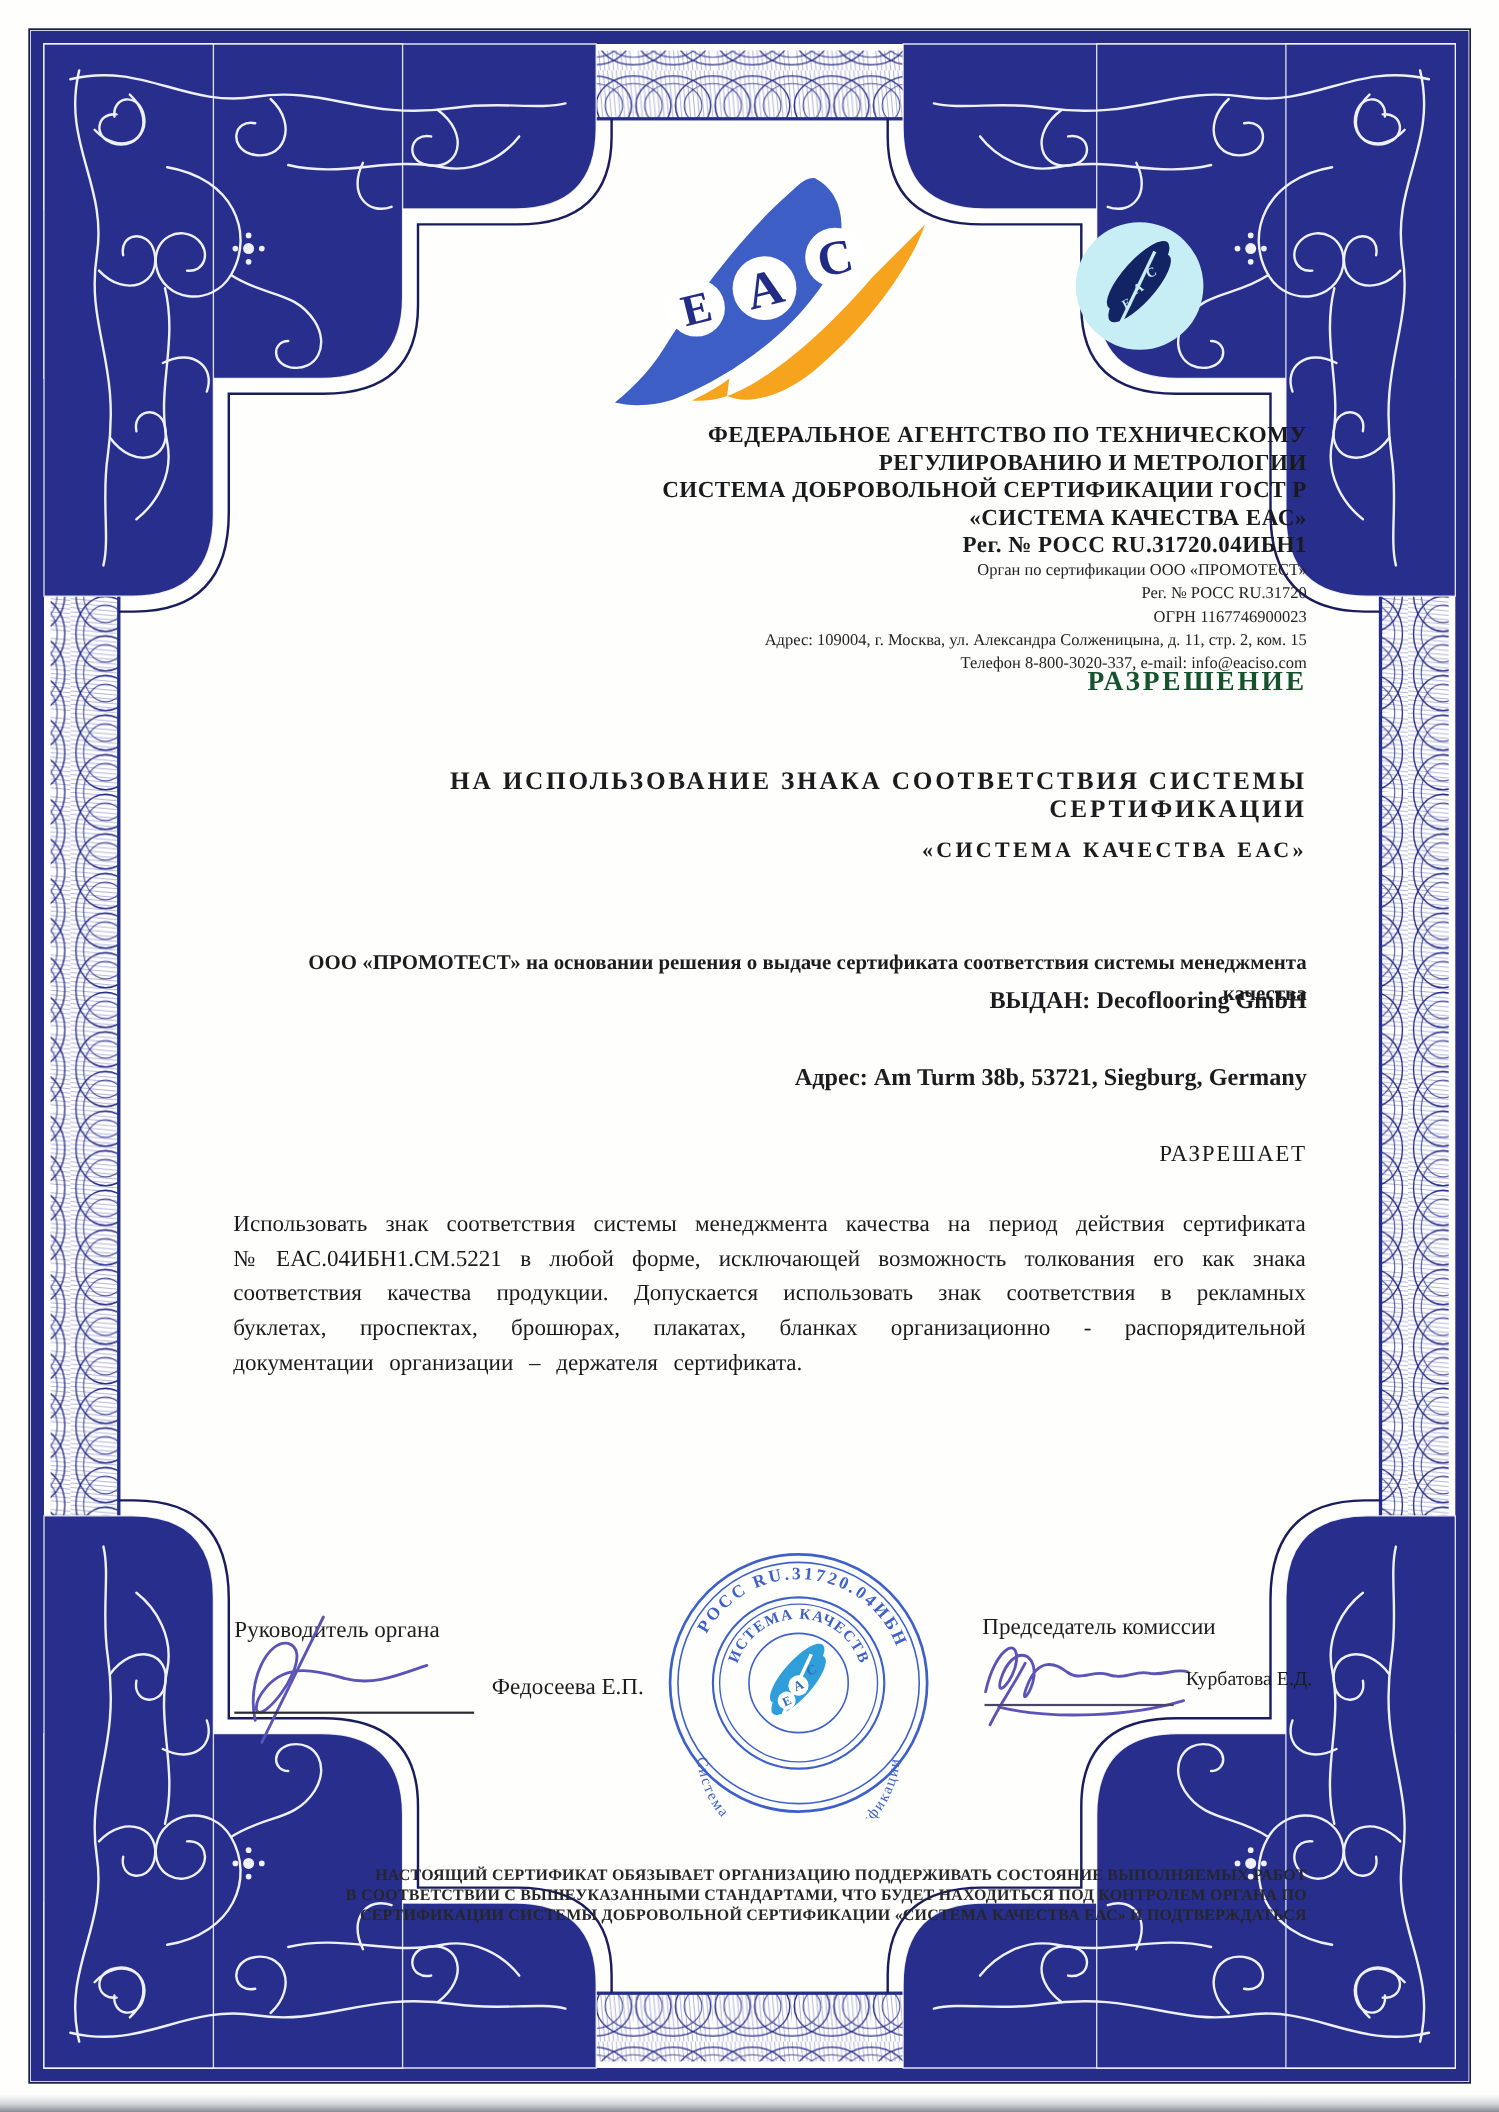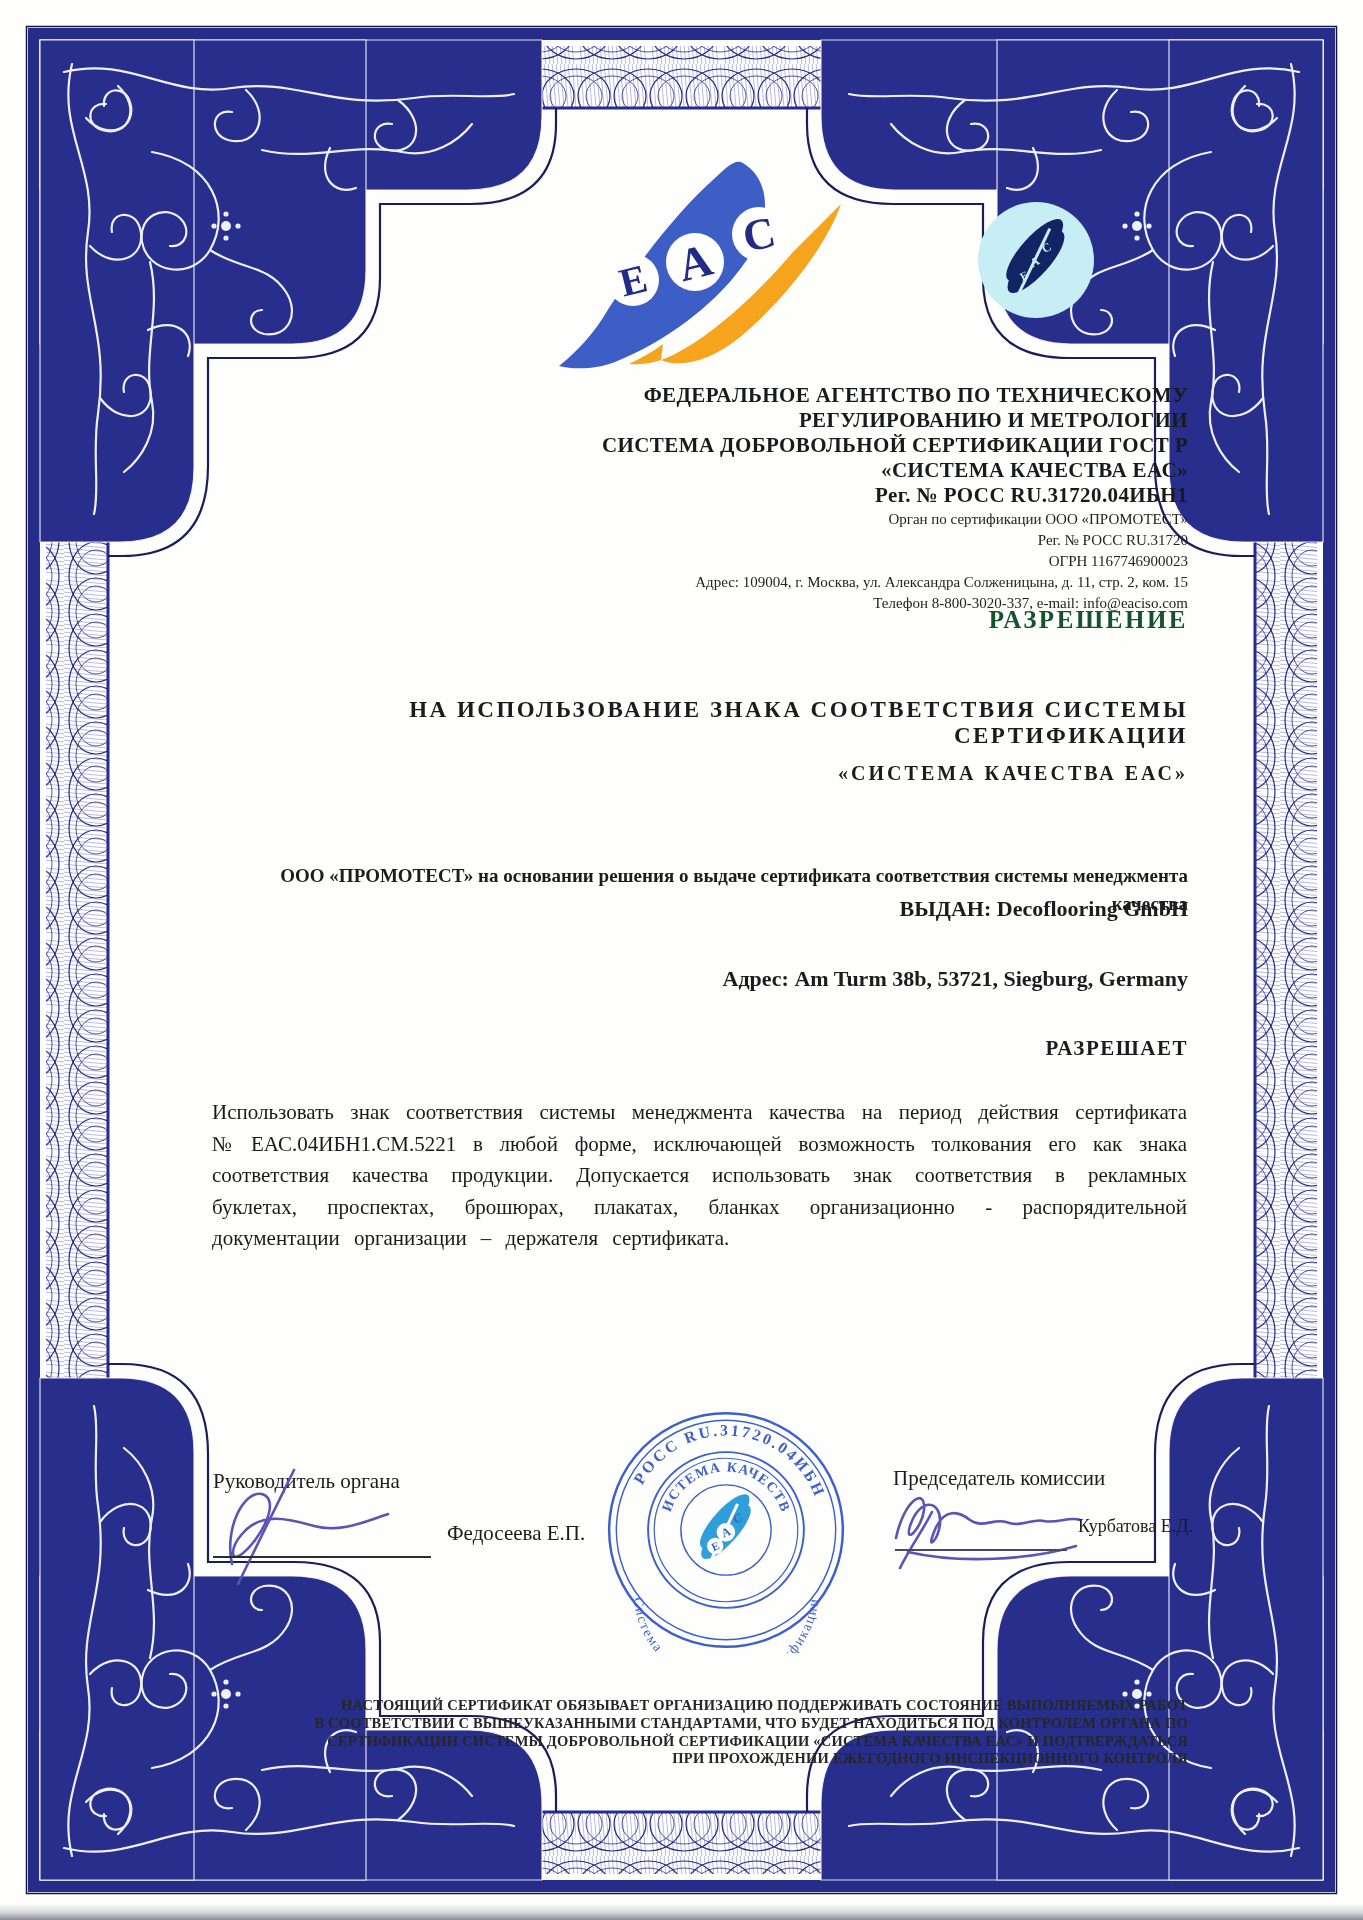--- a/index.html
+++ b/index.html
@@ -13,21 +13,21 @@
   .frame{left:0;top:0;}
   .center-col{left:210px;width:978px;text-align:right;}
   .hdr{top:383px;font-weight:bold;font-size:21px;line-height:25px;letter-spacing:.4px;color:#191a1c;}
   .org{top:509px;font-size:15px;line-height:21px;color:#232325;}
   .doc-title{top:606px;font-size:25px;font-weight:bold;letter-spacing:2.5px;color:#14532d;}
   .sub1{top:697px;font-size:23px;font-weight:bold;letter-spacing:2.5px;}
   .sub2{top:762px;font-size:20px;font-weight:bold;letter-spacing:3px;}
   .basis{top:822px;font-size:19px;font-weight:bold;line-height:28px;margin-top:40px;}
   .vydan{top:896px;font-size:22px;font-weight:bold;}
   .addr{top:966px;font-size:22px;font-weight:bold;}
-  .permits{top:1036px;font-size:21px;font-weight:bold;letter-spacing:1.5px;}
+  .permits{top:1036px;font-size:21px;font-weight:normal;letter-spacing:1.5px;}
   .par{left:212px;width:975px;top:1097px;font-size:21px;line-height:31.5px;
        text-align:justify;word-spacing:9px;color:#1a1a1c;}
   .role-l{left:213px;top:1469px;font-size:21px;}
   .role-r{left:893px;top:1466px;font-size:21px;}
   .name-l{left:447px;top:1521px;font-size:21px;}
   .name-r{left:1078px;top:1516px;font-size:18px;}
   .uline-l{left:213px;top:1556px;width:218px;border-top:2.5px solid #2b2c33;height:0;}
   .uline-r{left:895px;top:1549px;width:172px;border-top:2px solid #4a4566;height:0;}
   .sig-l{left:198px;top:1462px;}
   .sig-r{left:880px;top:1468px;}
@@ -223,17 +223,16 @@
       <text x="104" y="134" font-size="11">Е</text>
       <text x="119" y="126" font-size="12">А</text>
       <text x="135" y="118" font-size="12">С</text>
     </g>
   </svg>
 
   <div class="abs center-col foot">
     <div>НАСТОЯЩИЙ СЕРТИФИКАТ ОБЯЗЫВАЕТ ОРГАНИЗАЦИЮ ПОДДЕРЖИВАТЬ СОСТОЯНИЕ ВЫПОЛНЯЕМЫХ РАБОТ</div>
     <div>В СООТВЕТСТВИИ С ВЫШЕУКАЗАННЫМИ СТАНДАРТАМИ, ЧТО БУДЕТ НАХОДИТЬСЯ ПОД КОНТРОЛЕМ ОРГАНА ПО</div>
     <div>СЕРТИФИКАЦИИ СИСТЕМЫ ДОБРОВОЛЬНОЙ СЕРТИФИКАЦИИ «СИСТЕМА КАЧЕСТВА ЕАС» И ПОДТВЕРЖДАТЬСЯ</div>
-    <div>ПРИ ПРОХОЖДЕНИИ ЕЖЕГОДНОГО ИНСПЕКЦИОННОГО КОНТРОЛЯ</div>
   </div>
 
   <div class="abs scan-edge"></div>
 </div>
 
 </body></html>

